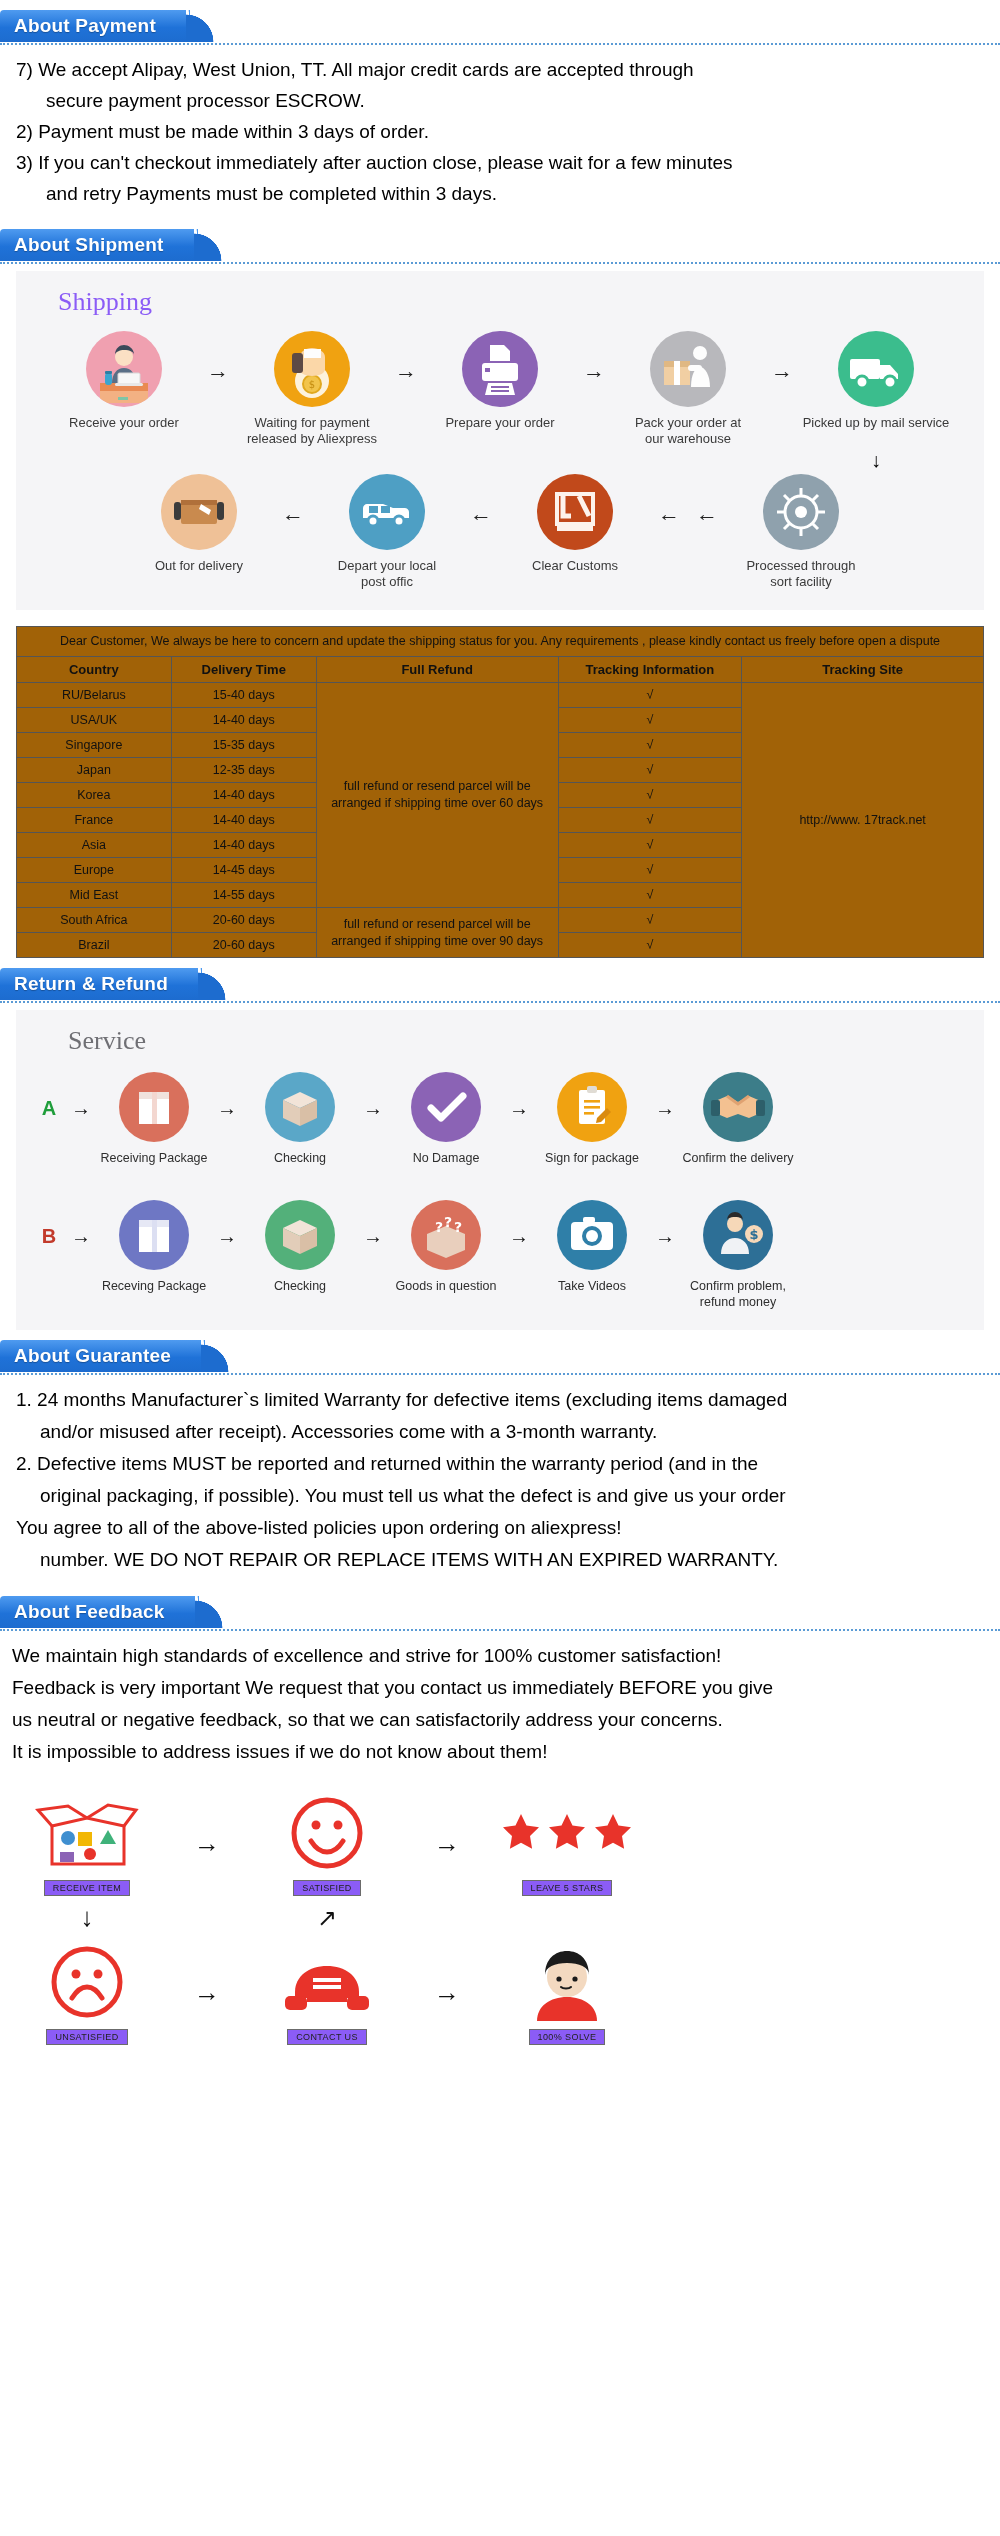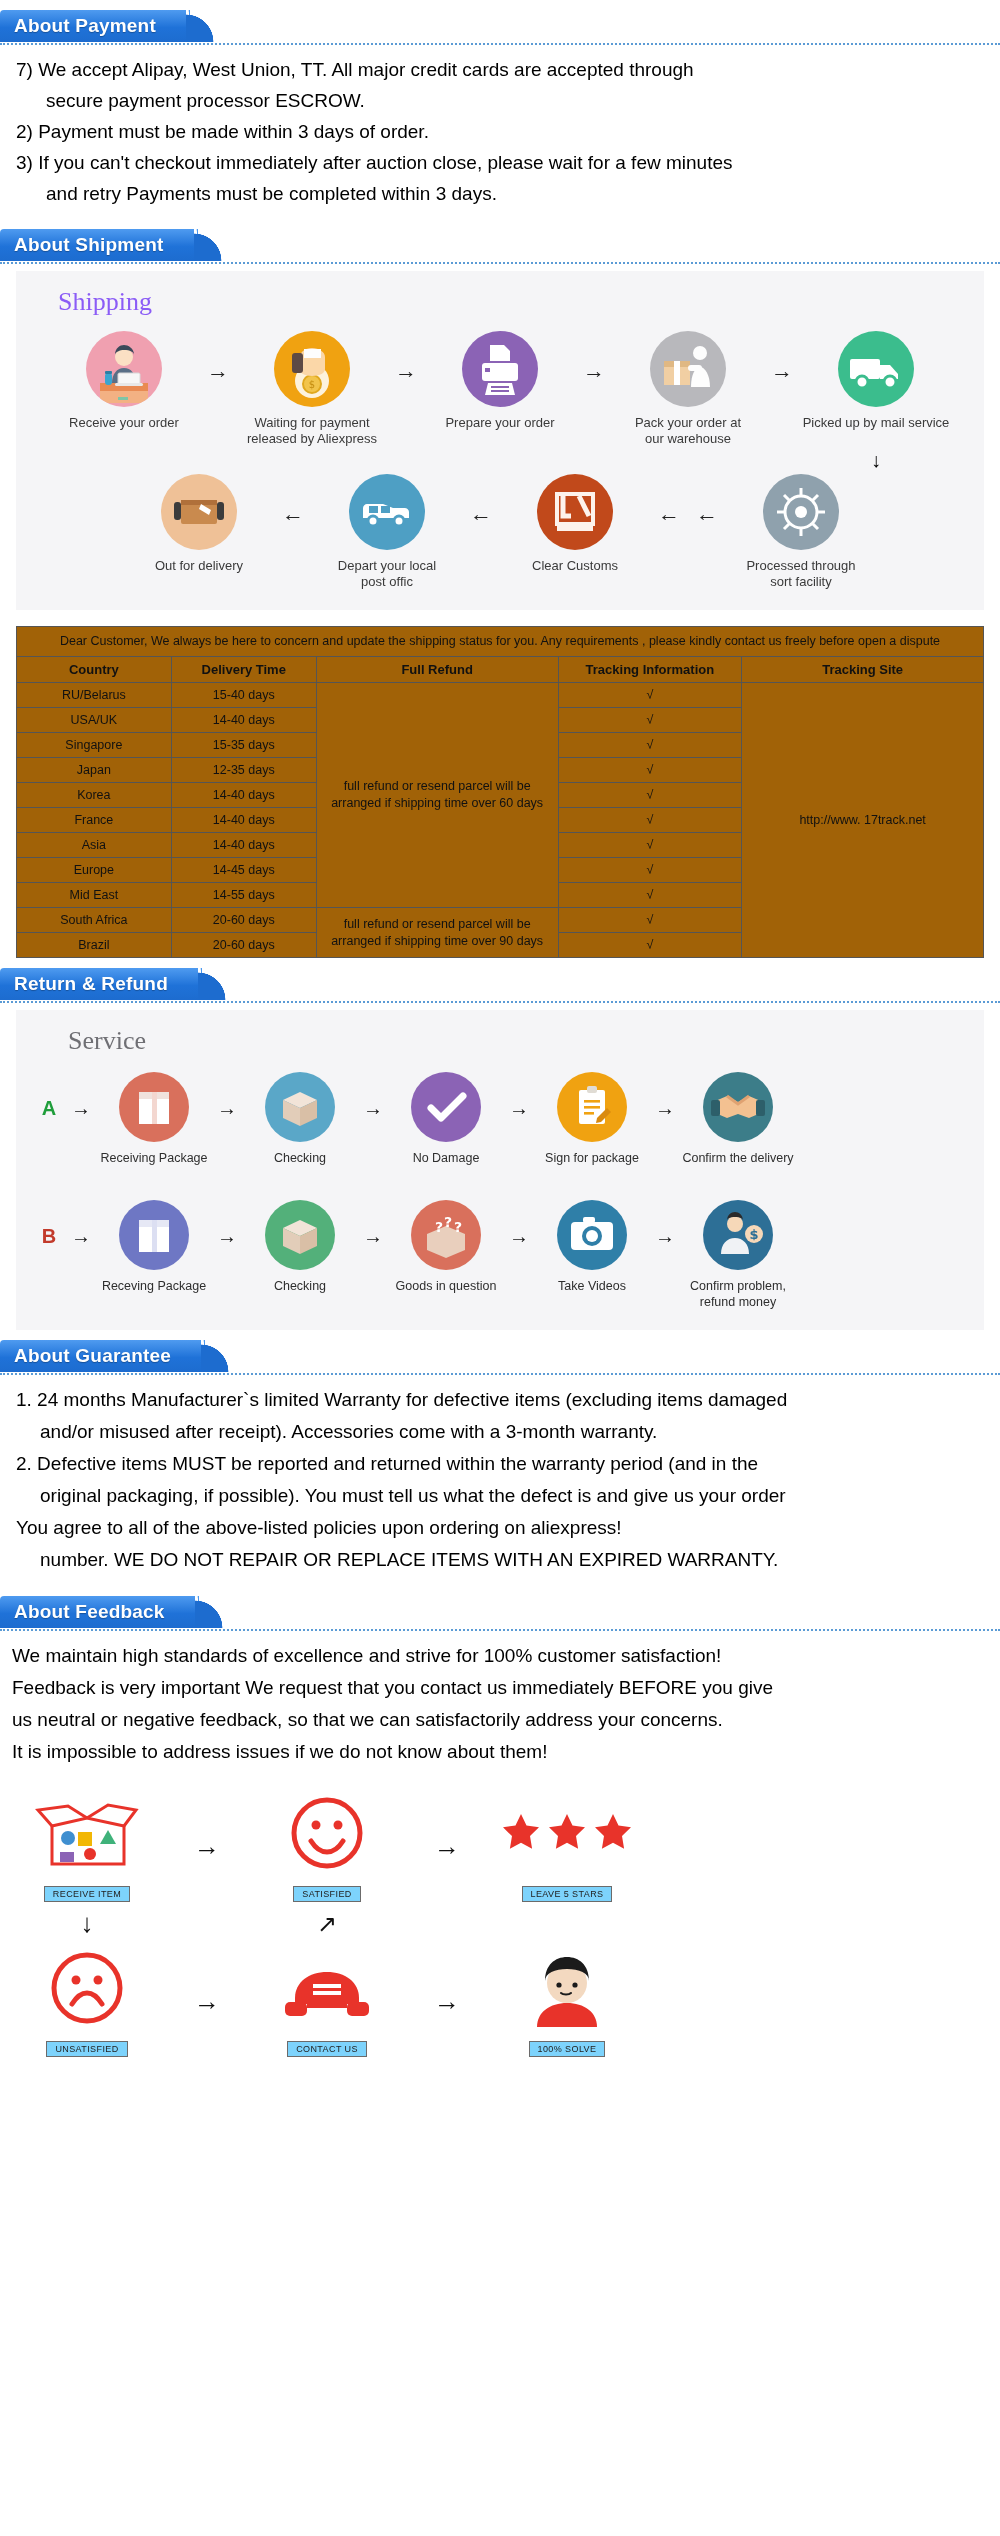--- a/index.html
+++ b/index.html
@@ -200,23 +200,23 @@
     row-gap: 6px;
   }
   .fb-cell { text-align: center; }
   .fb-art { height: 86px; display: flex; align-items: center; justify-content: center; }
   .fb-cap {
     display: inline-block;
     border: 1px solid #6b6b6b;
     font-size: 9px;
     letter-spacing: .4px;
     padding: 2px 8px;
-    margin-top: 10px;
+    margin-top: 4px;
     color: #222;
-    background: #7dd3fc;
+    background: #8b5cf6;
   }
   .fb-arrow { font-size: 26px; color: #111; }
   .fb-arrow.diag { font-size: 24px; }
   .fb-blank { height: 0; }
 </style>
 </head>
 <body>
 
 <div class="page">
 

